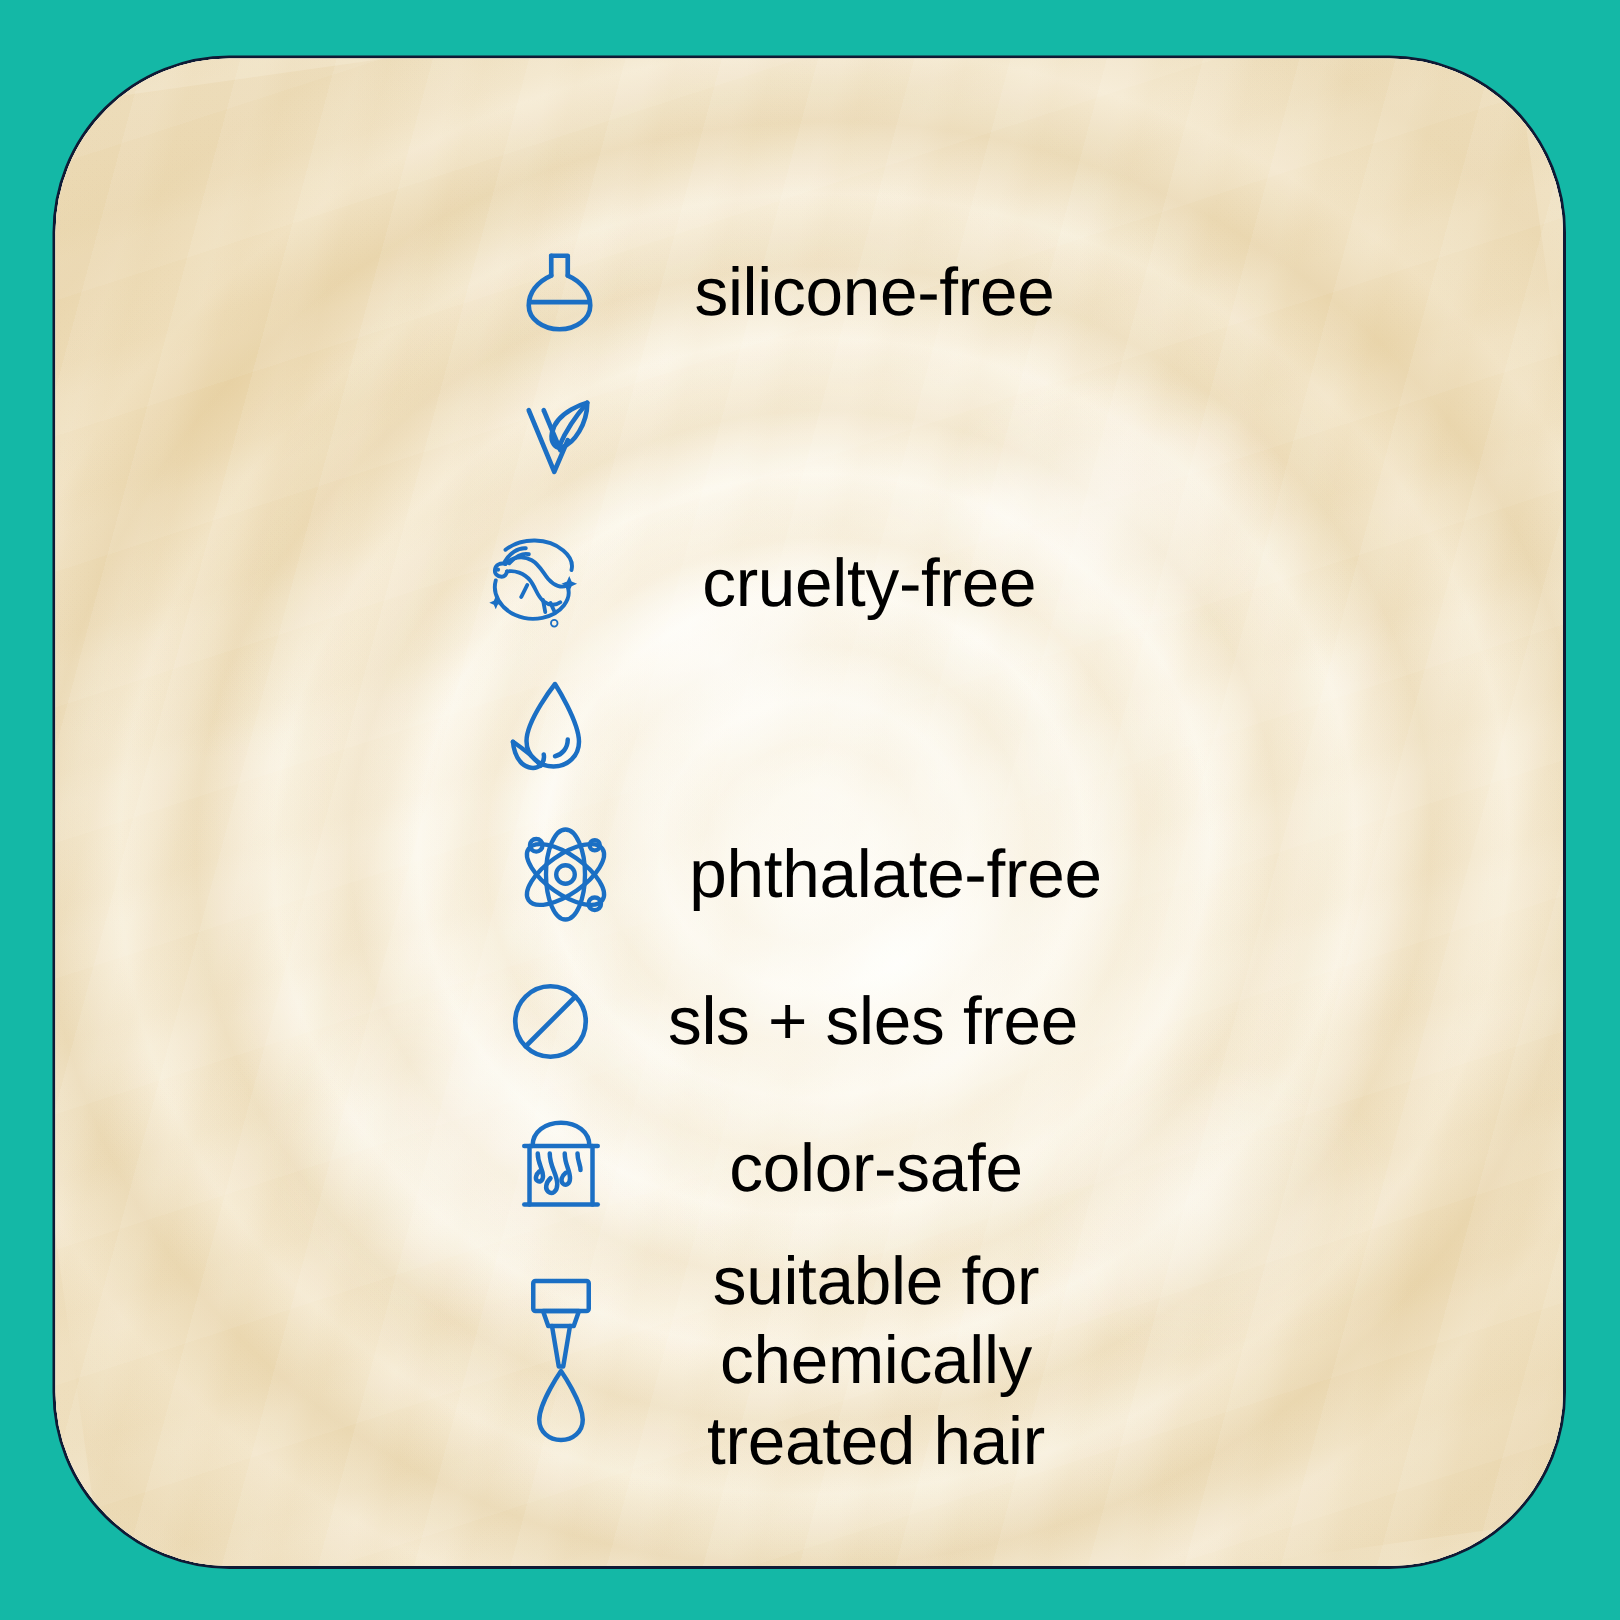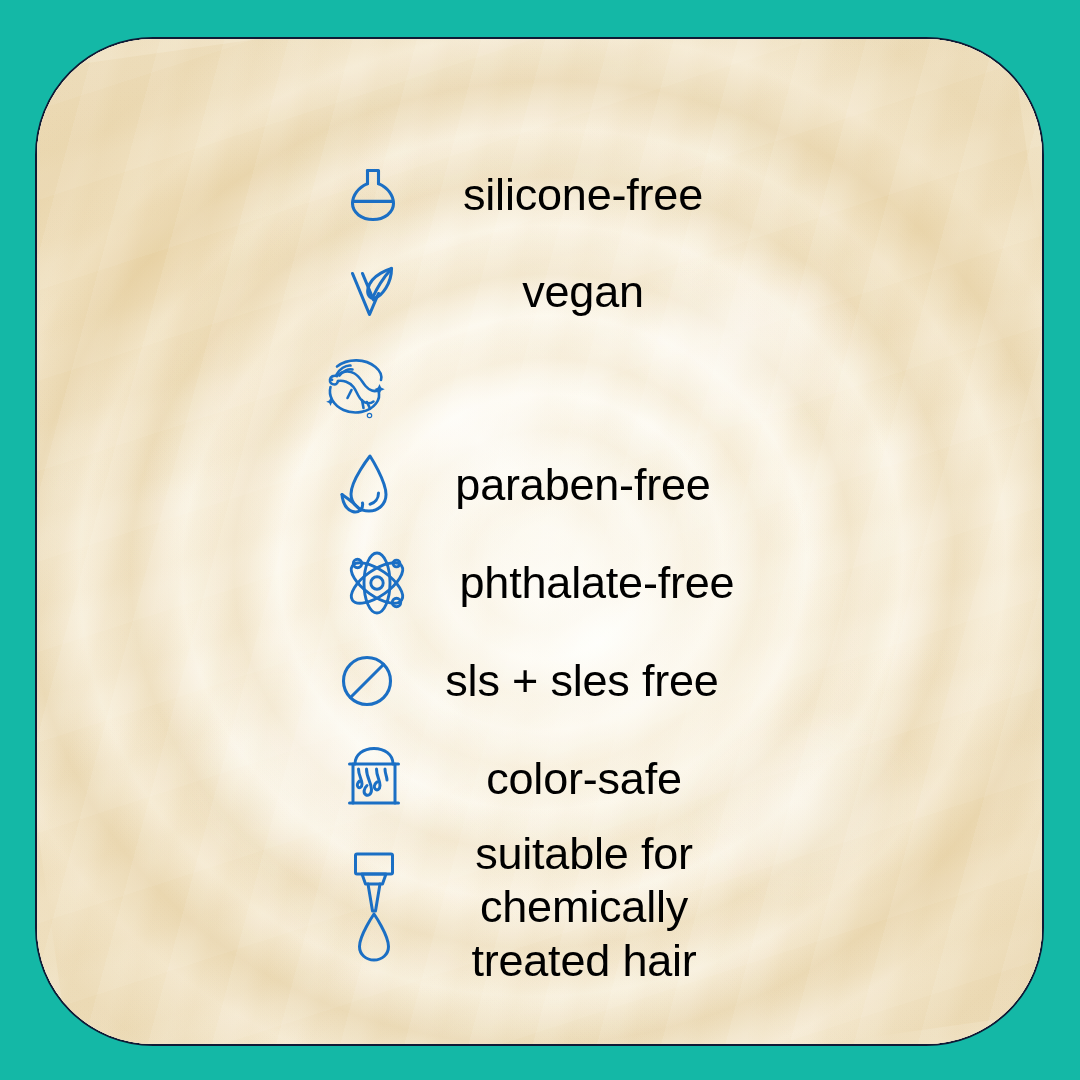--- a/index.html
+++ b/index.html
@@ -192,21 +192,20 @@
 
       <div class="claim" style="left:305px; top:215px; width:420px; height:76px;">
         <span class="claim-icon" style="width:62px; height:62px;">
           <svg width="62" height="62" viewBox="0 0 62 62" fill="none" stroke="#1b6fc4" stroke-width="3.1" stroke-linecap="round" stroke-linejoin="round">
             <path d="M10.5 12.5 L27.5 53.5 L36.5 32.5"></path>
             <path d="M20.5 12.5 L31.5 39.0"></path>
             <path d="M49.5 7.5 C49.5 7.5 29.0 13.0 26.0 27.5 C24.6 34.2 28.5 38.5 33.0 37.0 C40.5 34.5 49.5 22.0 49.5 7.5 Z"></path>
             <path d="M49.5 7.5 C43.0 15.0 35.5 25.5 31.0 36.0"></path>
           </svg>
         </span>
-        <span class="claim-label" style="flex:1 1 auto;">vegan</span>
       </div>
 
       <div class="claim" style="left:280px; top:312px; width:445px; height:76px;">
         <span class="claim-icon" style="width:80px; height:70px;">
           <svg width="80" height="70" viewBox="0 0 80 70" fill="none" stroke="#1b6fc4" stroke-width="2.6" stroke-linecap="round" stroke-linejoin="round">
 
             <path d="M20.0 12.5 C31.0 4.0 48.5 4.5 58.5 13.0 C63.5 17.2 65.0 22.0 64.0 26.0"></path>
             <path d="M13.5 33.0 C11.0 42.0 16.5 51.5 26.5 56.0 C38.0 61.2 52.5 58.0 59.0 49.5 C62.0 45.6 62.8 41.2 61.5 37.4"></path>
 
             <path d="M20.0 22.0 C24.0 17.5 31.5 16.0 37.5 19.5 C43.0 22.7 45.0 28.0 48.5 32.0 C52.5 36.6 57.5 38.0 60.5 36.5"></path>
@@ -220,32 +219,32 @@
             <path d="M45.0 46.0 L46.5 54.0"></path>
             <path d="M50.0 48.0 L53.0 54.5"></path>
             <path d="M34.5 36.0 L30.5 44.0"></path>
 
             <path d="M62.5 30.0 l1.6 3.6 3.6 1.6 -3.6 1.6 -1.6 3.6 -1.6 -3.6 -3.6 -1.6 3.6 -1.6 z" fill="#1b6fc4" stroke="none"></path>
             <path d="M13.5 43.5 l1.3 3.0 3.0 1.3 -3.0 1.3 -1.3 3.0 -1.3 -3.0 -3.0 -1.3 3.0 -1.3 z" fill="#1b6fc4" stroke="none"></path>
 
             <circle cx="52.5" cy="61.5" r="2.2" stroke-width="1.2"></circle>
           </svg>
         </span>
+        <span class="claim-label" style="flex:1 1 auto;">cruelty-free</span>
       </div>
 
       <div class="claim" style="left:298px; top:408px; width:430px; height:76px;">
         <span class="claim-icon" style="width:66px; height:70px;">
           <svg width="66" height="70" viewBox="0 0 66 70" fill="none" stroke="#1b6fc4" stroke-width="3.0" stroke-linecap="round" stroke-linejoin="round">
             <path d="M35.0 6.0 C35.0 6.0 16.0 30.0 16.0 44.0 C16.0 54.0 24.5 61.0 34.0 61.0 C43.5 61.0 51.0 54.0 51.0 44.5 C51.0 31.0 35.0 6.0 35.0 6.0 Z"></path>
             <path d="M43.5 43.0 C43.5 48.8 39.8 53.0 35.0 54.2"></path>
             <path d="M7.0 44.5 C7.0 44.5 7.5 58.5 17.5 61.5 C24.0 63.4 28.5 58.5 27.5 53.0"></path>
             <path d="M7.0 44.5 C13.5 49.0 21.5 55.0 25.5 60.5"></path>
           </svg>
         </span>
-        <span class="claim-label" style="flex:1 1 auto;">paraben-free</span>
       </div>
 
       <div class="claim" style="left:304px; top:506px; width:440px; height:76px;">
         <span class="claim-icon" style="width:72px; height:72px;">
           <svg width="72" height="72" viewBox="0 0 72 72" fill="none" stroke="#1b6fc4" stroke-width="2.9" stroke-linecap="round" stroke-linejoin="round">
             <ellipse cx="36" cy="36" rx="30" ry="13" transform="rotate(35 36 36)"></ellipse>
             <ellipse cx="36" cy="36" rx="30" ry="13" transform="rotate(-35 36 36)"></ellipse>
             <ellipse cx="36" cy="36" rx="30" ry="13" transform="rotate(90 36 36)"></ellipse>
             <circle cx="36" cy="36" r="6.2"></circle>
             <circle cx="16.5" cy="16.5" r="4.2"></circle>

